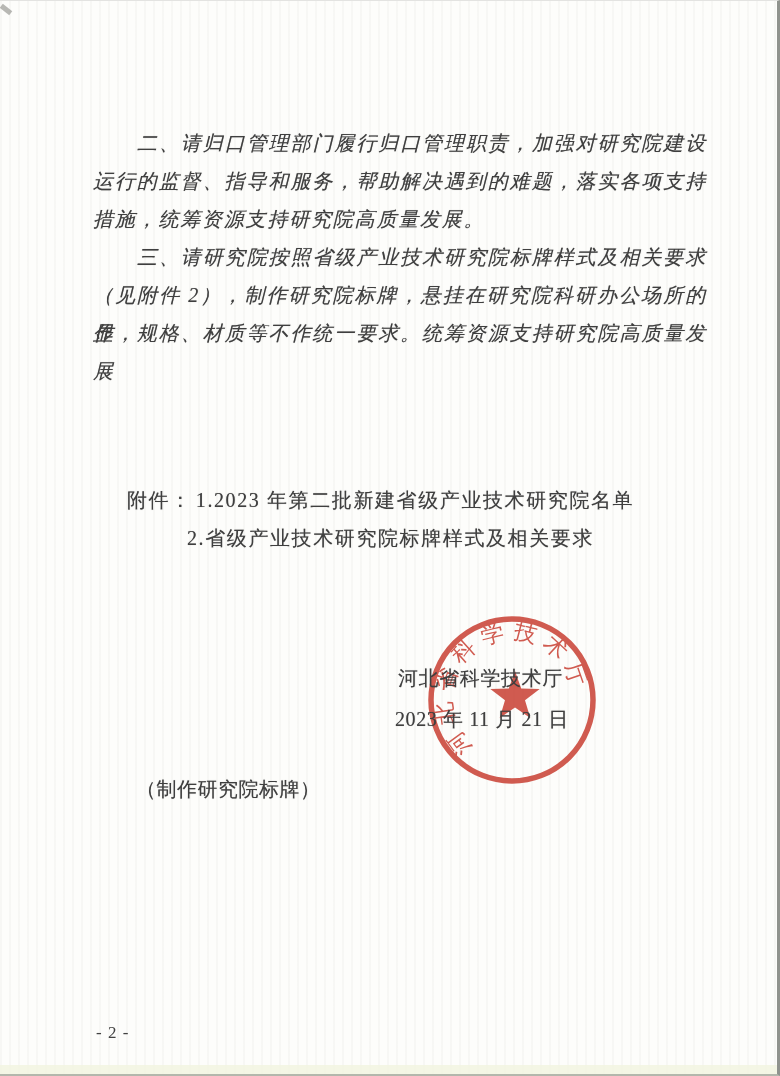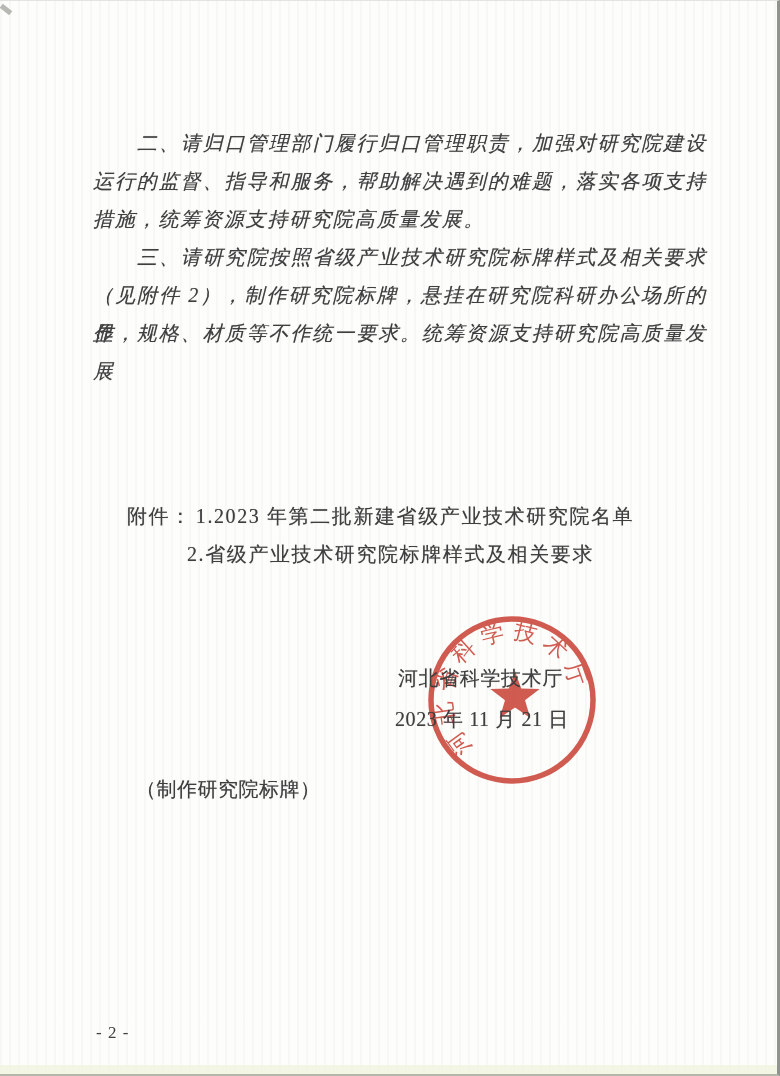--- a/index.html
+++ b/index.html
@@ -40,21 +40,21 @@
   }
   .line {
     width: 614px; height: 38px; line-height: 38px;
     font-size: 20px; letter-spacing: 1.8px;
     white-space: nowrap;
     text-shadow: 0 0 0.7px rgba(63,63,63,0.55);
   }
   .line.jf { text-align: justify; text-align-last: justify; white-space: normal; }
   .line.indent { text-indent: 44px; }
   .attachments {
-    position: absolute; left: 127px; top: 496px; z-index: 2;
+    position: absolute; left: 127px; top: 480px; z-index: 2;
   }
   .att-line {
     height: 38px; line-height: 38px;
     font-size: 20px; letter-spacing: 1.6px;
     white-space: nowrap;
     text-shadow: 0 0 0.7px rgba(63,63,63,0.55);
   }
   .att-line .att-label { margin-right: 4px; }
   .att-line.second { margin-left: 60px; }
   .signature {

